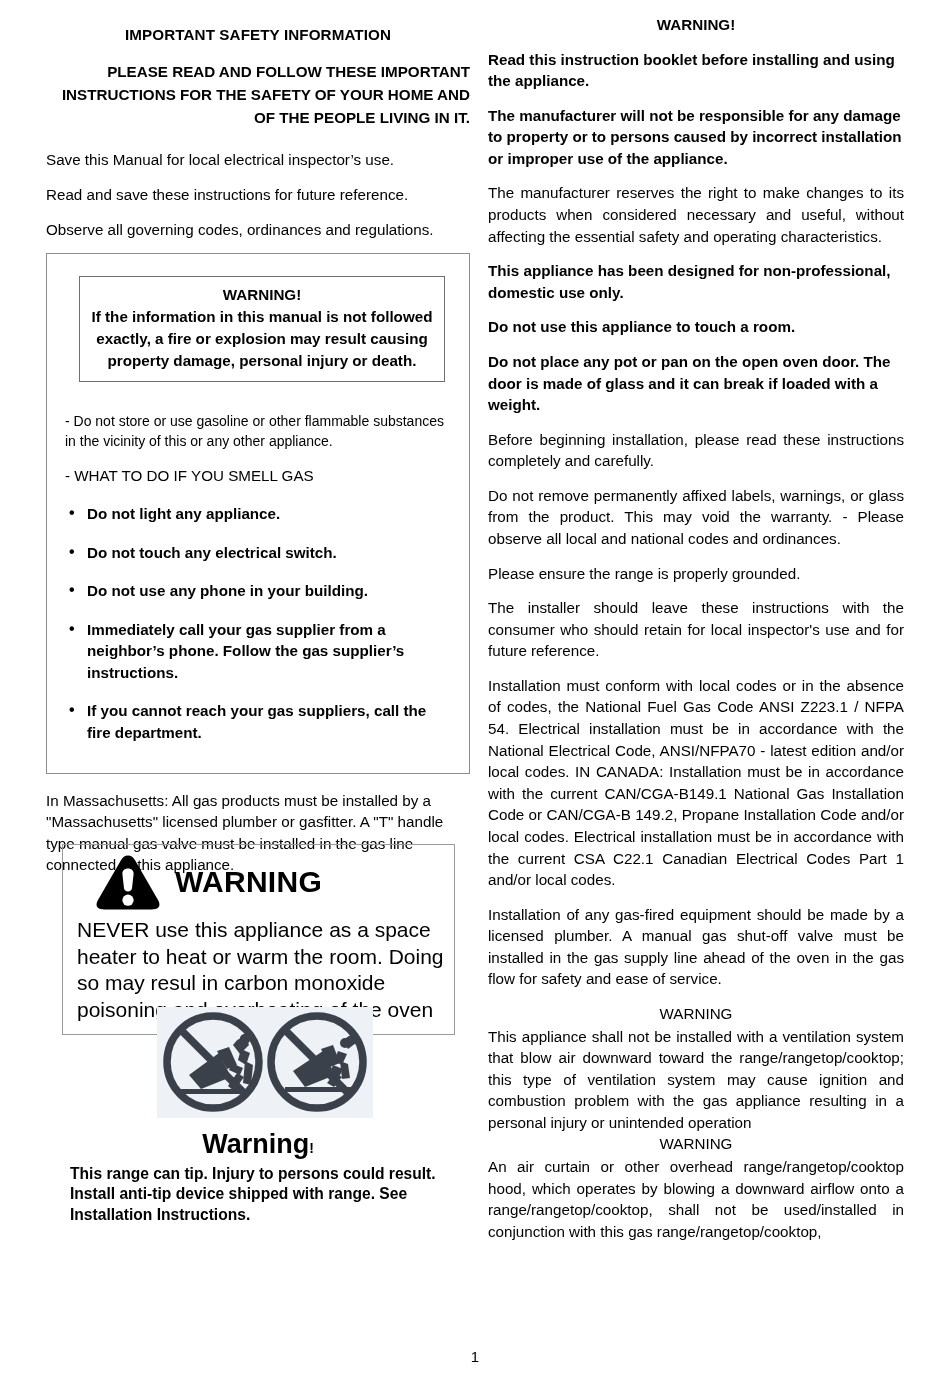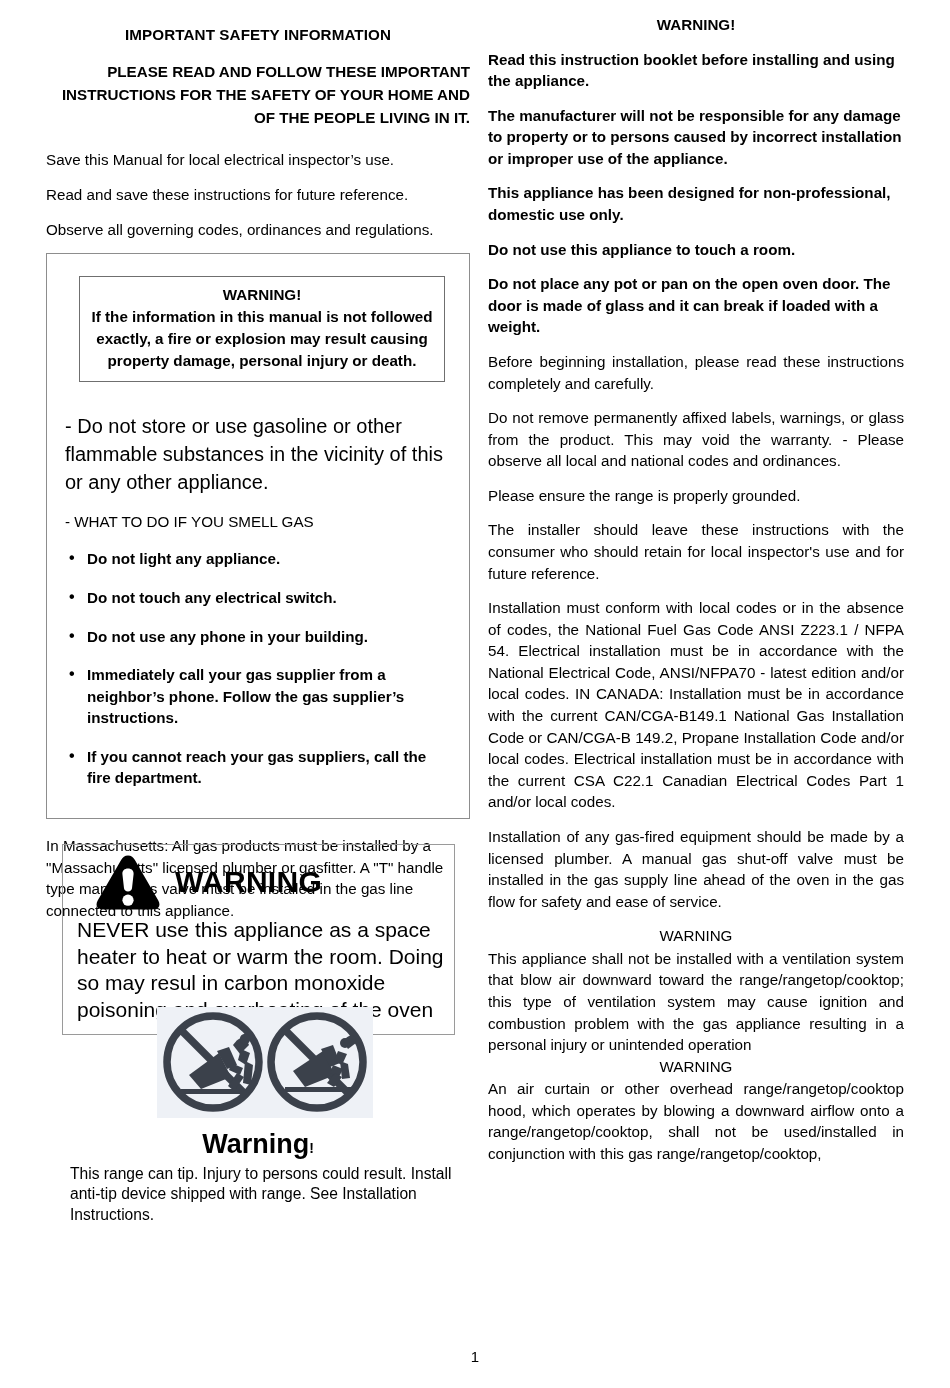--- a/index.html
+++ b/index.html
@@ -76,21 +76,21 @@
     padding: 7px 10px 9px 10px;
     text-align: center;
     font-weight: bold;
     font-size: 15.2px;
     line-height: 1.44;
     margin: 0 8px 0 14px;
   }
   .gap-after-warn { height: 30px; }
 
   .dash-para {
-    font-size: 20px;
+    font-size: 14px;
     line-height: 1.42;
     margin: 0 0 14px 0;
   }
   .dash-bold {
     font-size: 15.2px;
     font-weight: normal;
     line-height: 1.42;
     margin: 0 0 16px 0;
     padding-left: 14px;
     text-indent: -14px;
@@ -180,21 +180,21 @@
     line-height: 1;
     margin: 0 0 6px 0;
   }
   .antitip-title .bang {
     font-size: 14px;
     vertical-align: baseline;
     font-weight: bold;
   }
   .antitip-body {
     font-size: 15.6px;
-    font-weight: normal;
+    font-weight: bold;
     line-height: 1.3;
     padding-left: 24px;
   }
 
   
   .page-num {
     position: absolute;
     left: 0;
     top: 1348px;
     width: 950px;
@@ -302,20 +302,21 @@
     </div>
 
   </div>
 
   <div class="col-right">
 
     <div class="t b ctr">WARNING!</div>
 
     <p class="t b">Read this instruction booklet before installing and using the appliance.</p>
     <p class="t b">The manufacturer will not be responsible for any damage to property or to persons caused by incorrect installation or improper use of the appliance.</p>
+    <p class="t jst">The manufacturer reserves the right to make changes to its products when considered necessary and useful, without affecting the essential safety and operating characteristics.</p>
     <p class="t b">This appliance has been designed for non-professional, domestic use only.</p>
     <p class="t b">Do not use this appliance to touch a room.</p>
     <p class="t b">Do not place any pot or pan on the open oven door. The door is made of glass and it can break if loaded with a weight.</p>
     <p class="t jst">Before beginning installation, please read these instructions completely and carefully.</p>
     <p class="t jst">Do not remove permanently affixed labels, warnings, or glass from the product. This may void the warranty. - Please observe all local and national codes and ordinances.</p>
     <p class="t jst">Please ensure the range is properly grounded.</p>
     <p class="t jst">The installer should leave these instructions with the consumer who should retain for local inspector's use and for future reference.</p>
     <p class="t jst">Installation must conform with local codes or in the absence of codes, the National Fuel Gas Code ANSI Z223.1 / NFPA 54. Electrical installation must be in accordance with the National Electrical Code, ANSI/NFPA70 - latest edition and/or local codes. IN CANADA: Installation must be in accordance with the current CAN/CGA-B149.1 National Gas Installation Code or CAN/CGA-B 149.2, Propane Installation Code and/or local codes. Electrical installation must be in accordance with the current CSA C22.1 Canadian Electrical Codes Part 1 and/or local codes.</p>
     <p class="t jst">Installation of any gas-fired equipment should be made by a licensed plumber. A manual gas shut-off valve must be installed in the gas supply line ahead of the oven in the gas flow for safety and ease of service.</p>
 

